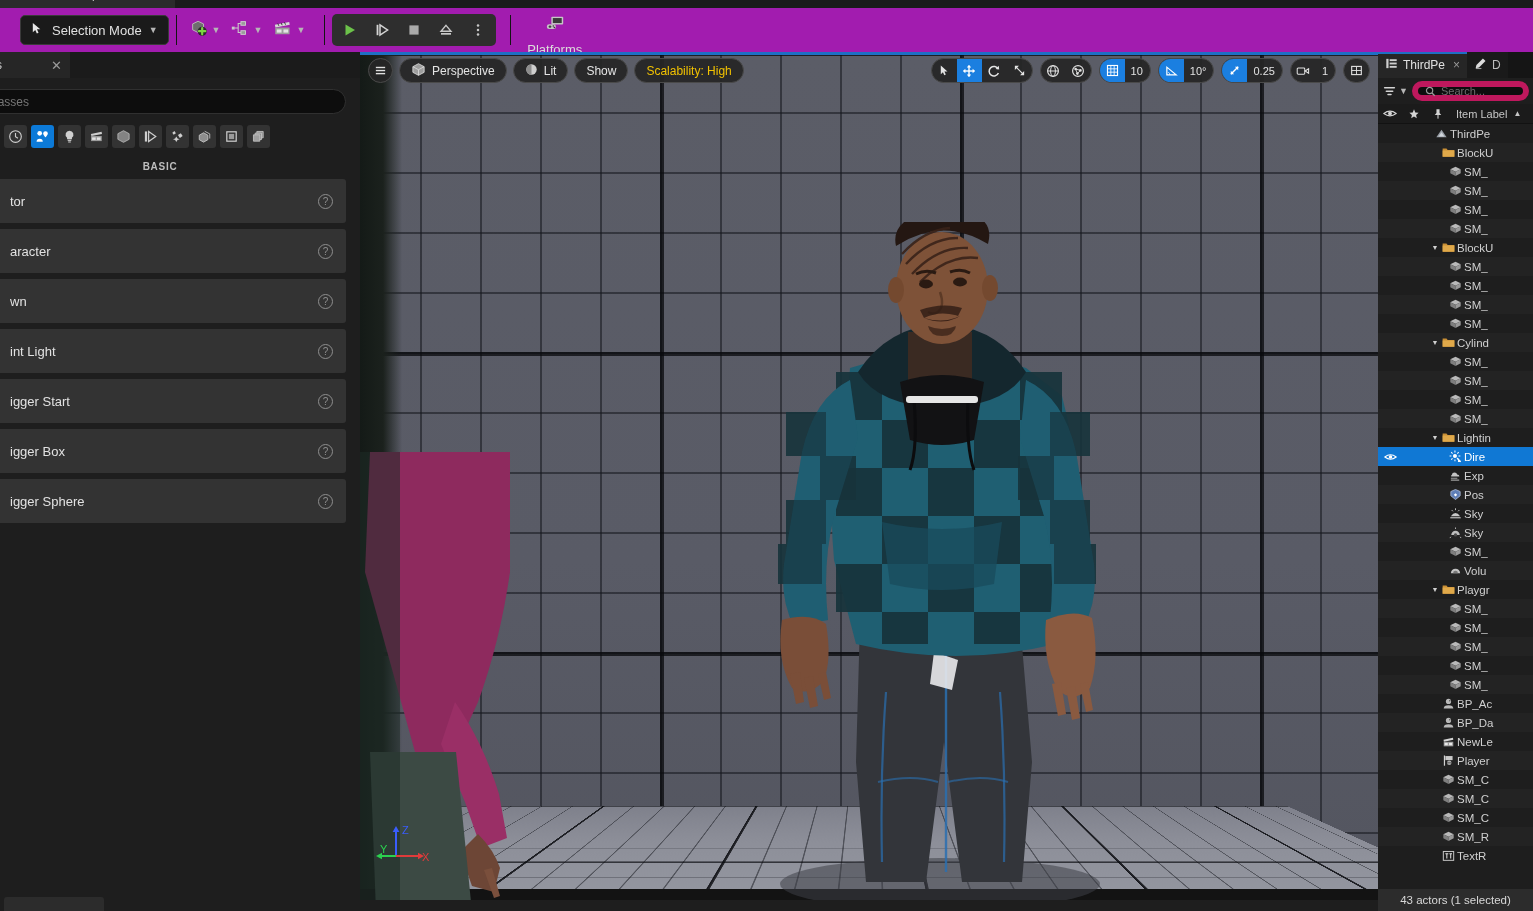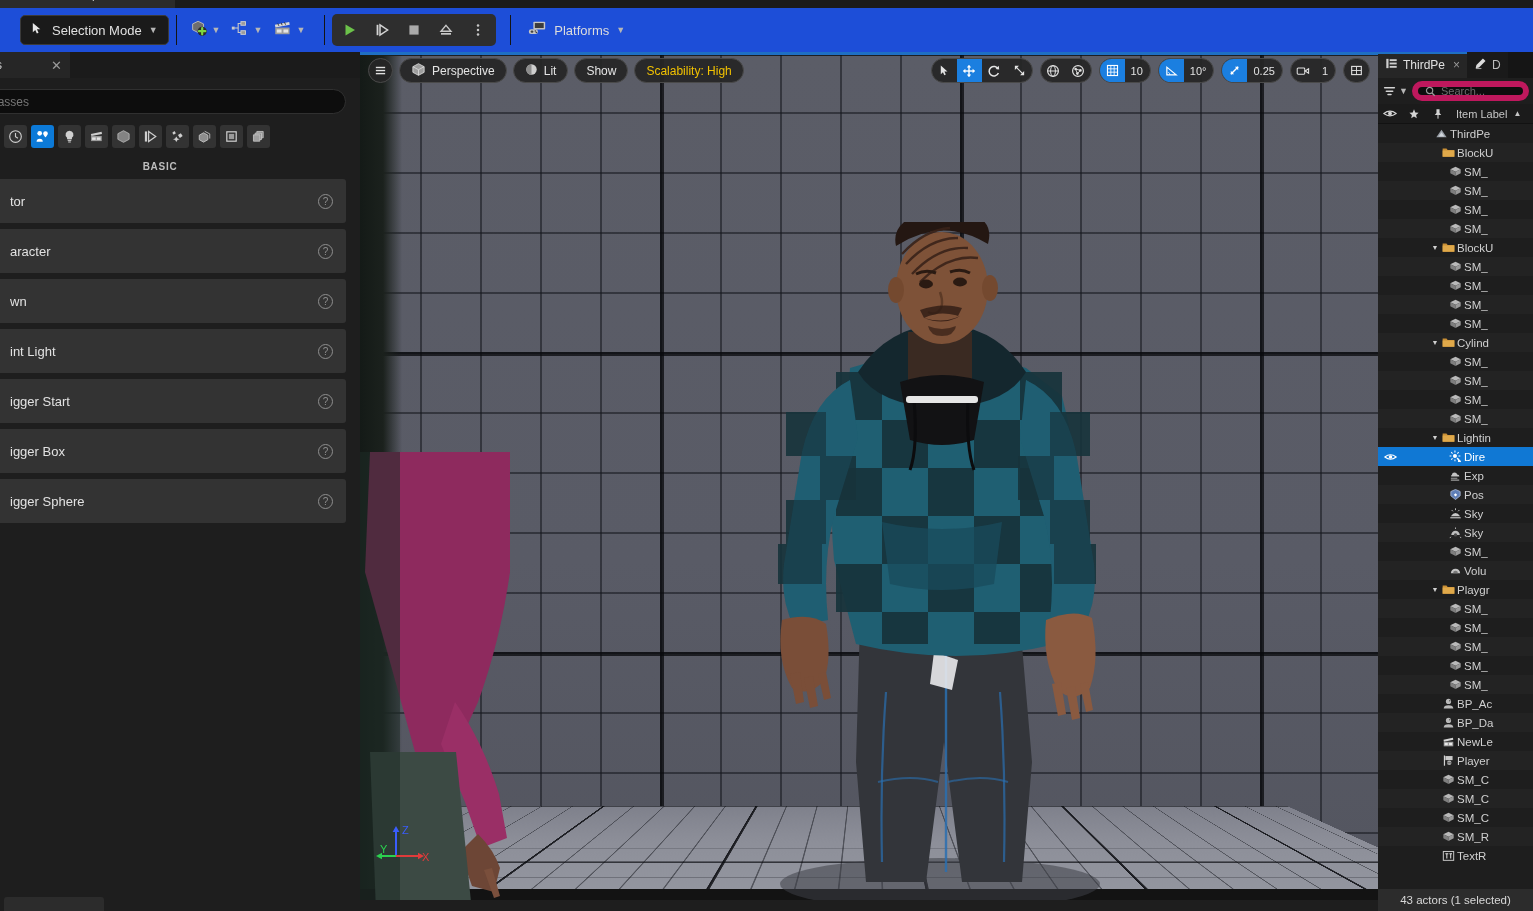--- a/index.html
+++ b/index.html
@@ -20,21 +20,21 @@
   .tabstrip .maptab {
     position: absolute; left: 0; top: -16px; width: 175px; height: 24px;
     background: #2b2b2b; border-radius: 4px 4px 0 0;
     color: #c8c8c8; font-size: 12px; padding: 3px 8px 0 10px;
     white-space: nowrap; overflow: hidden;
   }
 
   
   .toolbar {
     position: absolute; left: 0; top: 8px; width: 1533px; height: 44px;
-    background: #1d4ed8; display: flex; align-items: center;
+    background: #a21caf; display: flex; align-items: center;
   }
   .tb-sep { width: 1px; height: 30px; background: #141414; margin: 0 7px; }
   .tb-grp { display: flex; align-items: center; }
 
   .mode-btn {
     display: flex; align-items: center; gap: 7px;
     height: 30px; padding: 0 10px 0 9px; margin-left: 20px;
     background: #1a1a1a; border: 1px solid #3a3a3a; border-radius: 5px;
     font-size: 13px; color: #e0e0e0; cursor: pointer;
   }
@@ -47,21 +47,21 @@
   .play-grp {
     display: flex; align-items: center; gap: 2px; height: 32px;
     background: #2e2e2e; border-radius: 5px; padding: 0 3px;
   }
   .play-btn {
     width: 30px; height: 28px; display: flex; align-items: center; justify-content: center;
     border-radius: 4px; cursor: pointer;
   }
   .platforms {
     display: flex; align-items: center; gap: 7px; height: 30px;
-    padding: 0 9px; border-radius: 4px; font-size: 13px; color: #dcdcdc; cursor: pointer;
+    padding: 0 9px; border-radius: 4px; font-size: 13px; color: #dcdcdc; cursor: pointer; flex-direction: column;
   }
 
   
   .leftpanel {
     position: absolute; left: 0; top: 52px; width: 360px; height: 859px;
     background: #1e1e1e;
   }
   .lp-tabrow { height: 26px; background: #1b1b1b; position: relative; }
   .lp-tab {
     position: absolute; left: -16px; top: 0; width: 86px; height: 26px;

